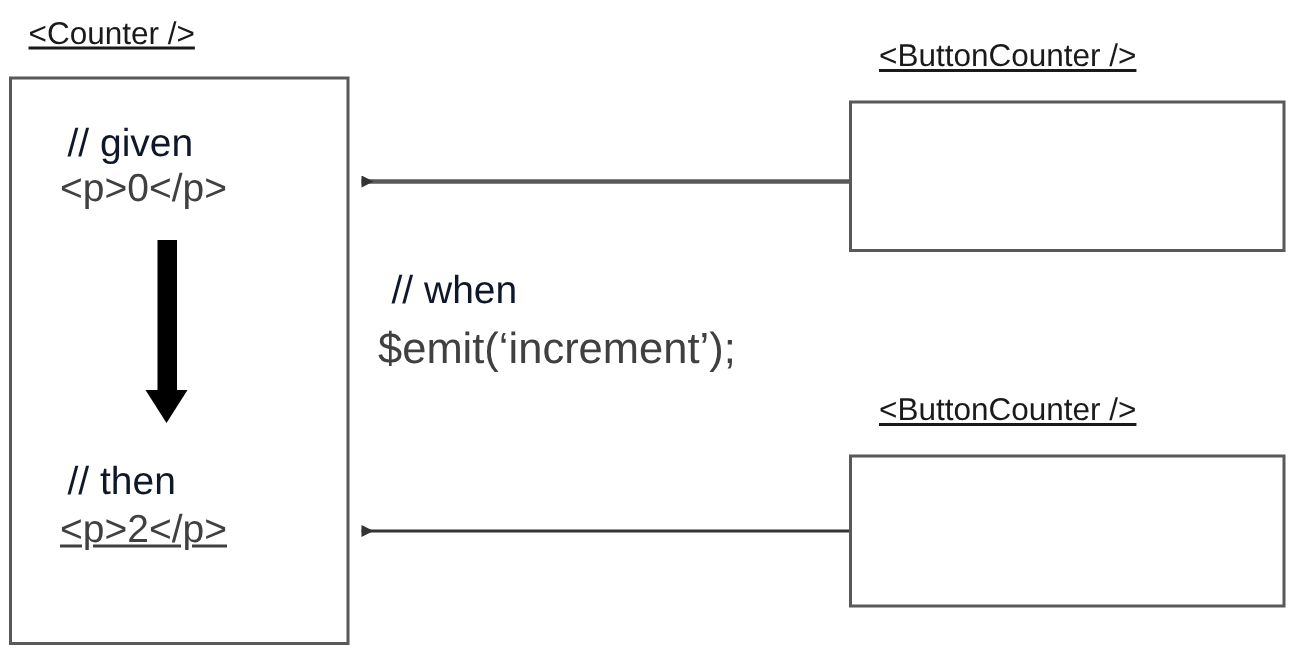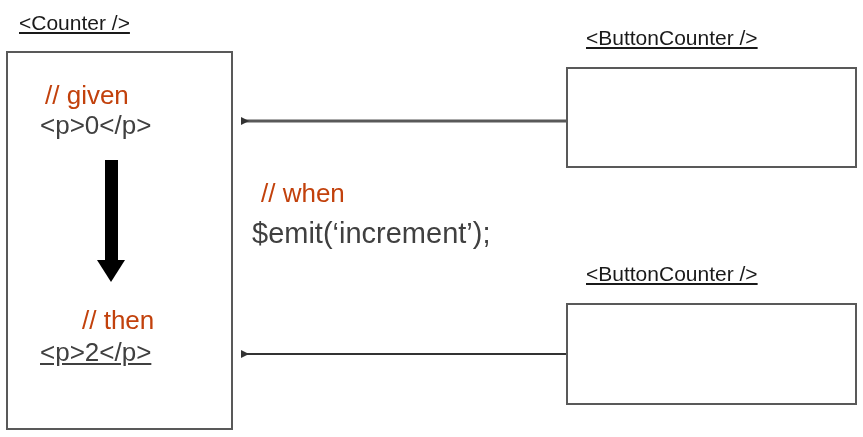--- a/index.html
+++ b/index.html
@@ -44,28 +44,28 @@
     height: 379px;
   }
   .code-line {
     position: absolute;
     font-size: 26px;
     line-height: 1;
     white-space: nowrap;
     font-family: "Liberation Sans", sans-serif;
   }
   .comment {
-    color: #c2410c;
+    color: #0f172a;
   }
   .code {
     color: #404040;
   }
   #given-comment { left: 45px; top: 82px; }
   #given-code    { left: 40px; top: 112px; }
-  #then-comment  { left: 45px; top: 307px; margin-left: 37px; }
+  #then-comment  { left: 45px; top: 307px; }
   #then-code     { left: 40px; top: 339px; text-decoration: underline; }
 
   
   #flow-arrow {
     position: absolute;
     left: 83px;
     top: 160px;
     width: 56px;
     height: 128px;
   }

